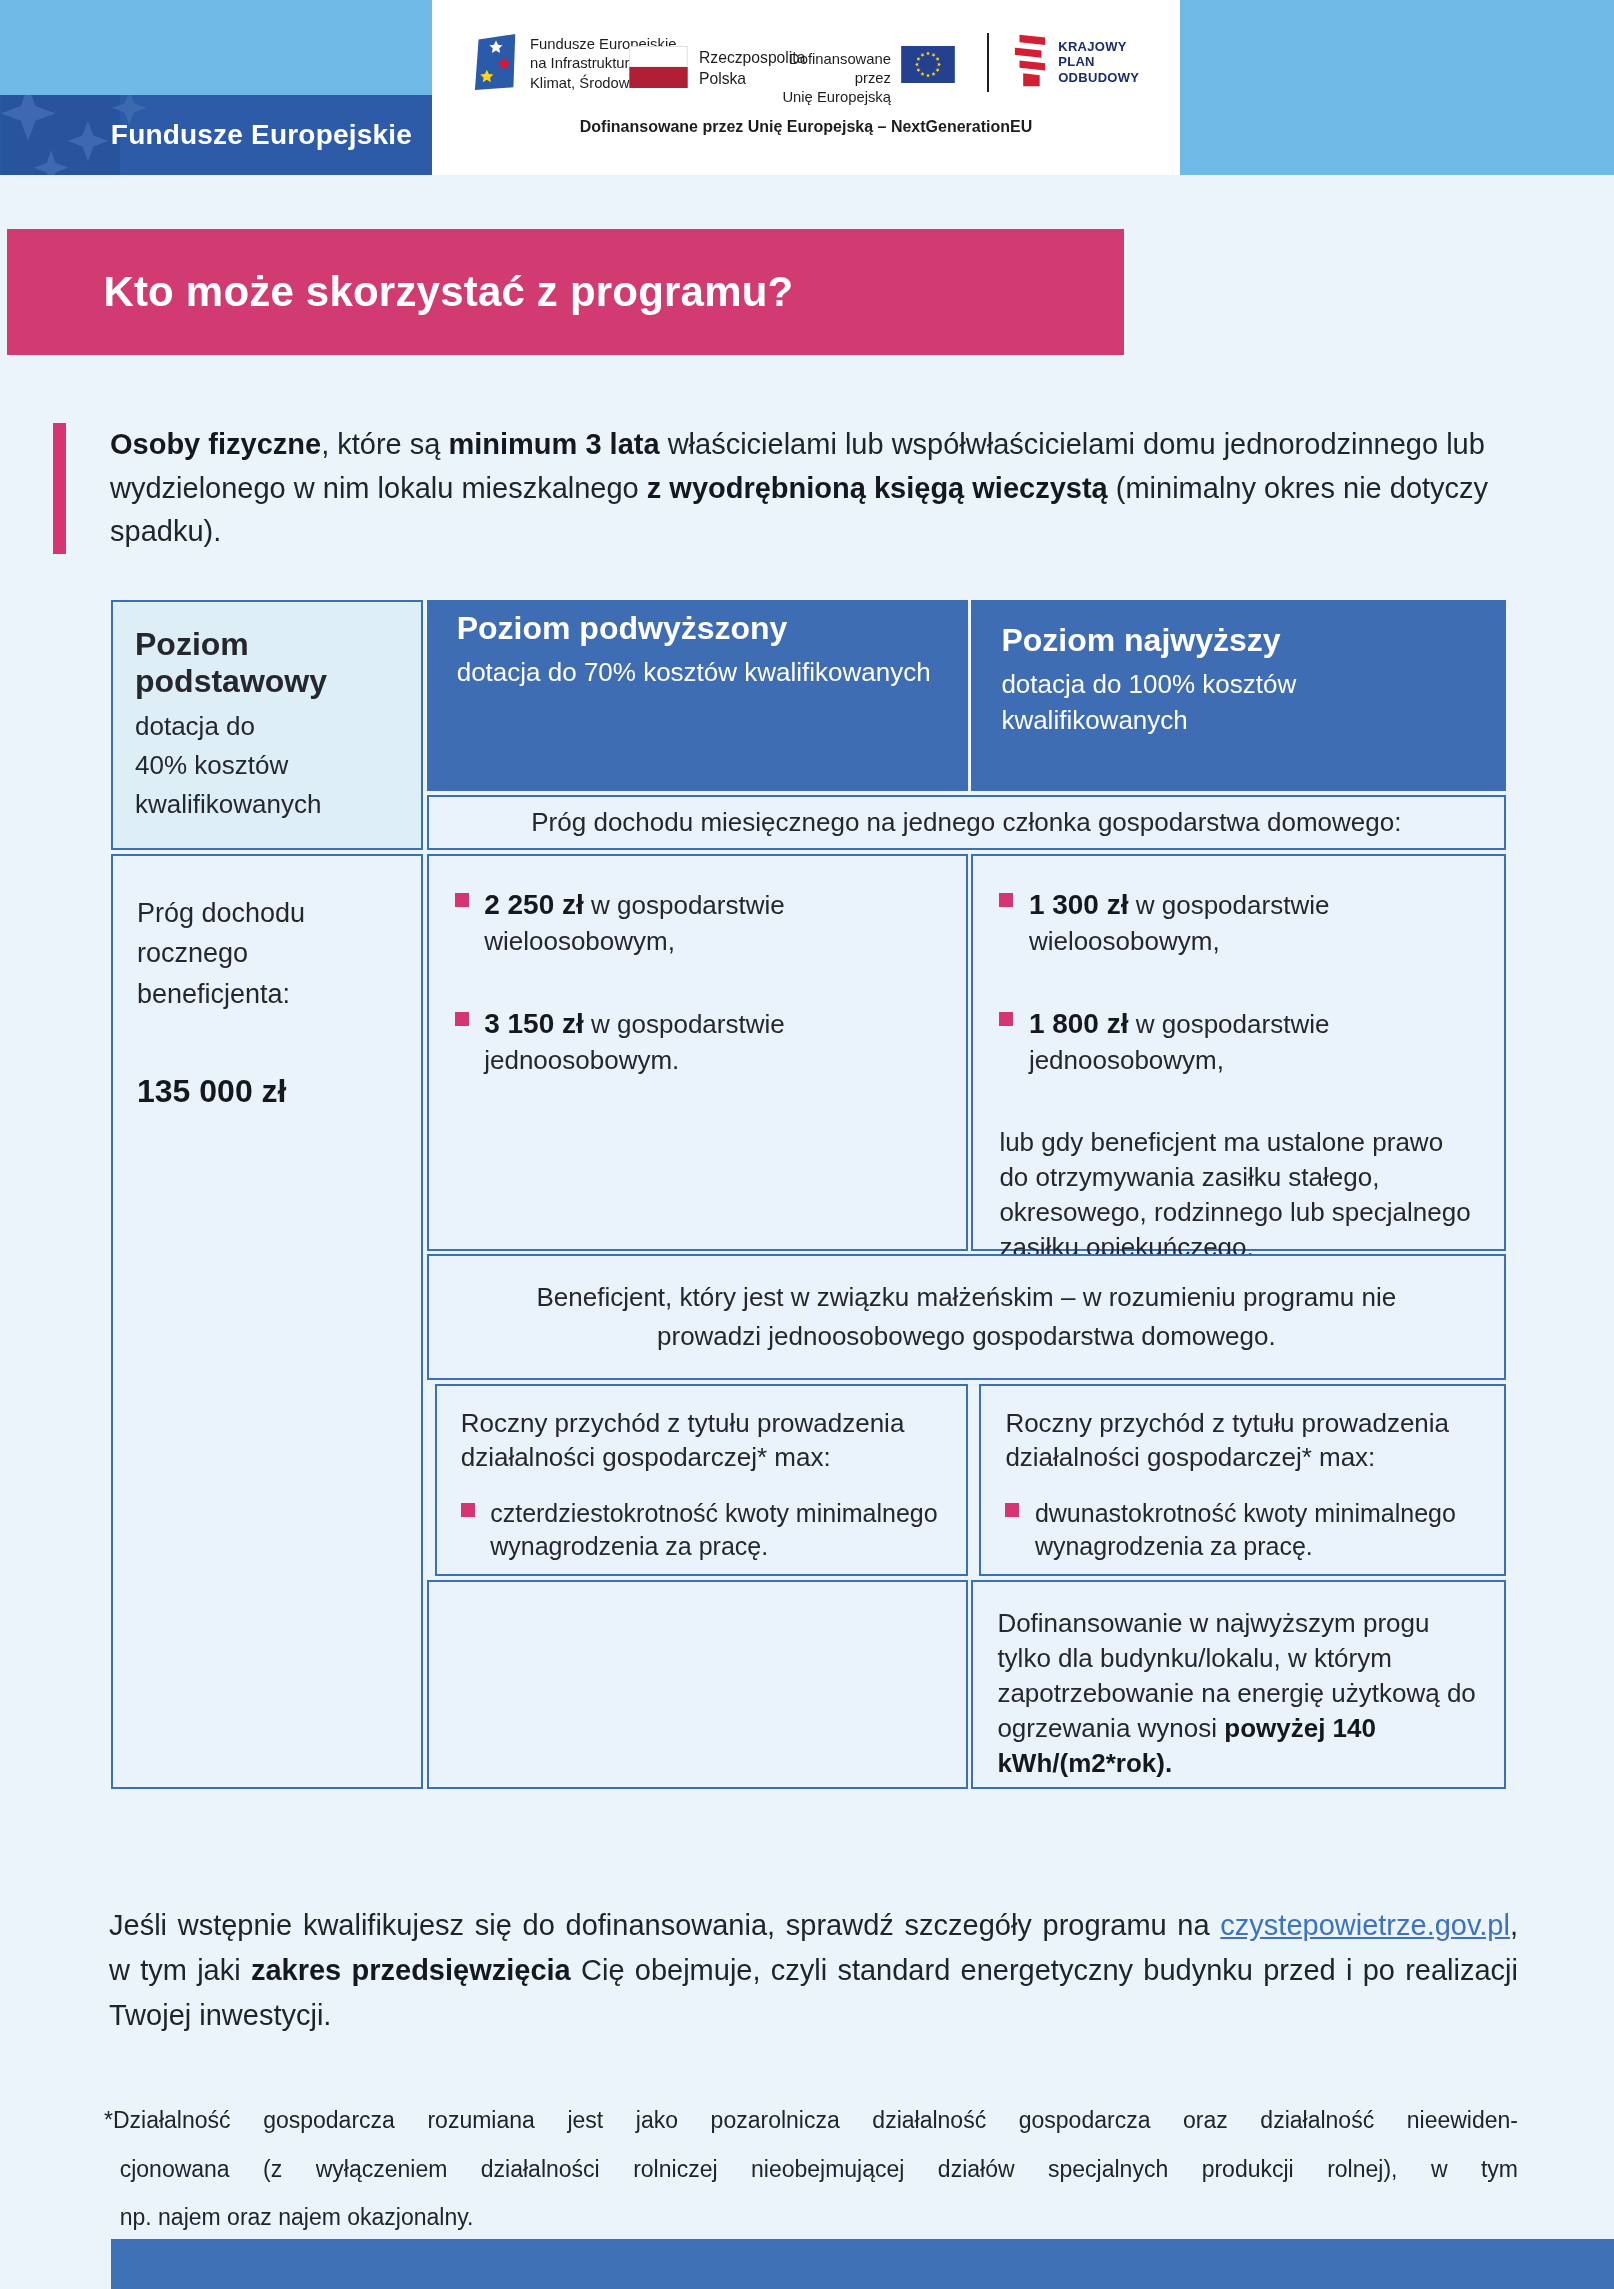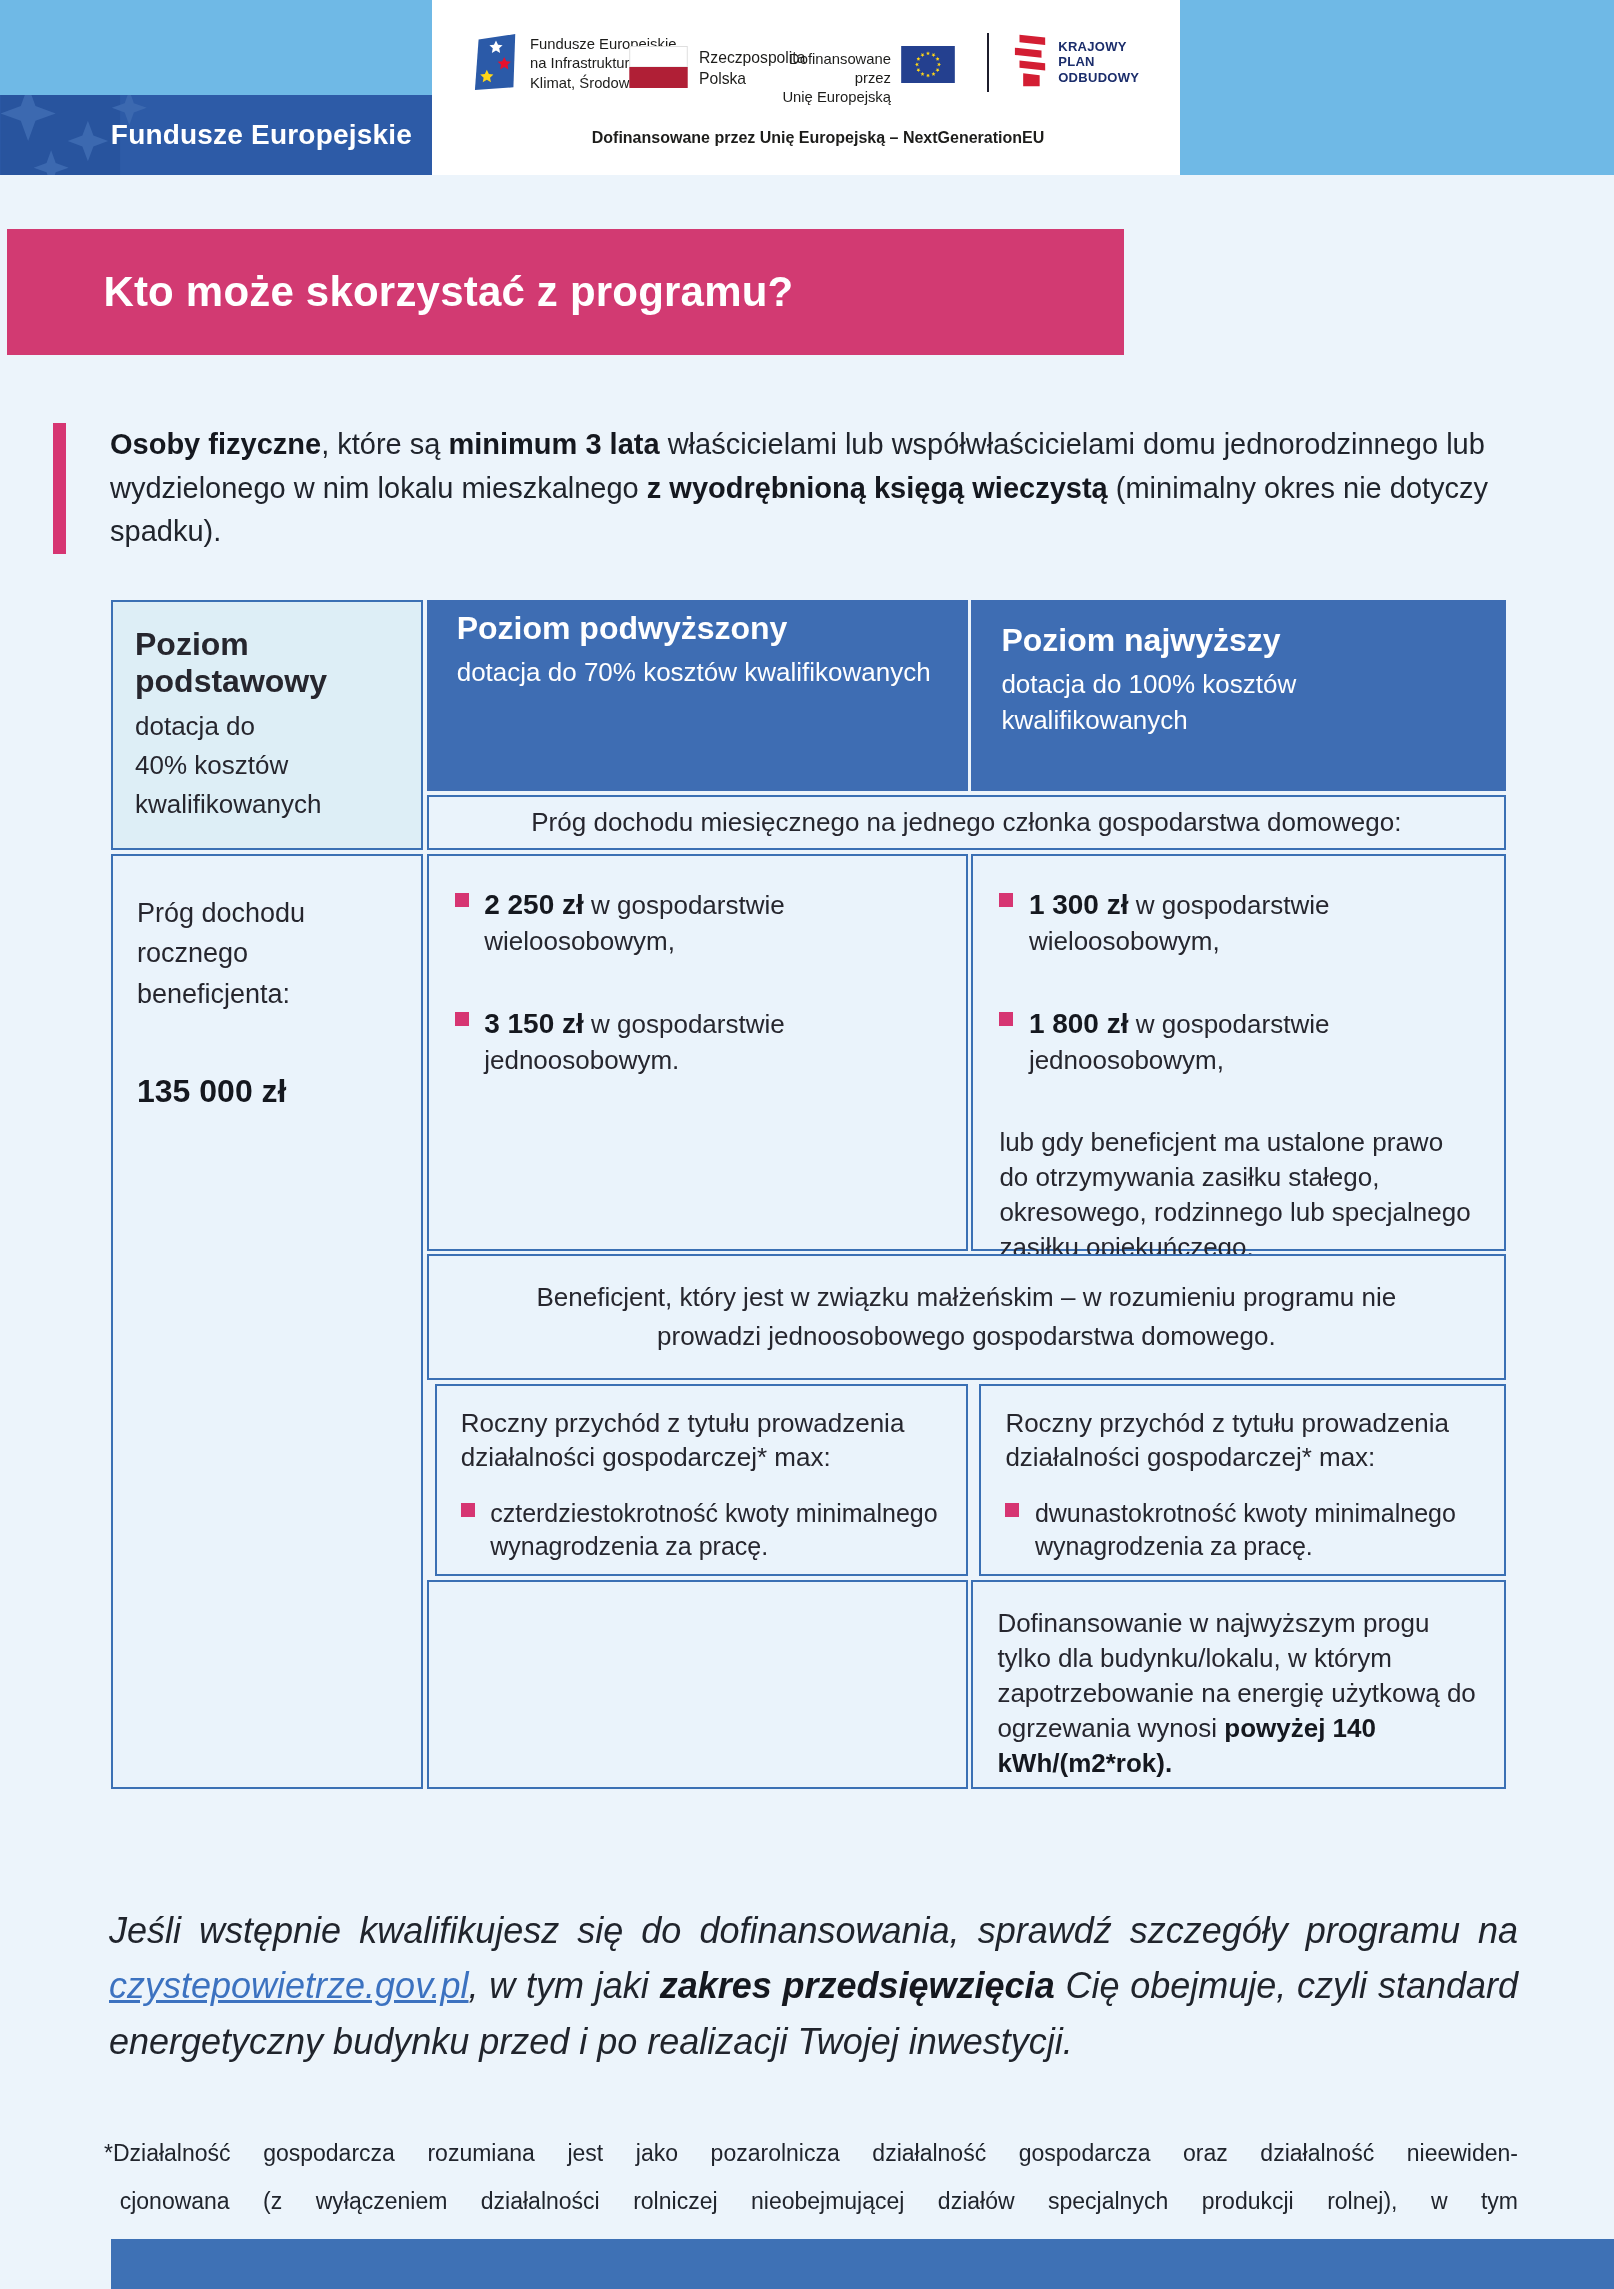--- a/index.html
+++ b/index.html
@@ -17,21 +17,21 @@
   .fe-group{left:42px;top:33px;}
   .fe-text{margin-left:12px;font-size:14.8px;line-height:1.3;color:#1d1d1b;}
   .pl-group{left:197px;top:46px;}
   .pl-text{margin-left:11px;font-size:15.7px;line-height:1.3;color:#1d1d1b;}
   .eu-text{position:absolute;left:343px;top:50px;width:116px;text-align:right;font-size:14.8px;line-height:1.3;color:#1d1d1b;}
   .eu-flag{position:absolute;left:469px;top:46px;}
   .logo-divider{position:absolute;left:555px;top:33px;width:1.8px;height:59px;background:#1c1c2b;}
   .kpo-group{left:580px;top:33px;}
   .kpo-text{margin-left:9.2px;font-size:13px;line-height:1.18;font-weight:700;color:#1b2d6b;letter-spacing:0.3px;}
   .kpo-text span{display:block;}
-  .subtitle{position:absolute;left:0;top:129px;width:748px;text-align:center;font-size:16px;font-weight:700;color:#1d1d1b;margin-left:12px;}
+  .subtitle{position:absolute;left:0;top:118px;width:748px;text-align:center;font-size:16px;font-weight:700;color:#1d1d1b;}
 
   
   .banner{margin:54px 0 0 7.4px;width:1117px;height:126px;background:#d23a72;display:flex;align-items:center;box-sizing:border-box;padding-left:96px;}
   .banner h1{margin:0;color:#ffffff;font-size:42px;font-weight:700;letter-spacing:0.2px;}
 
   
   .intro{margin:68px 96px 0 53px;border-left:13px solid #d63572;padding-left:44px;font-size:29px;line-height:1.5;color:#20242c;}
   .intro b{font-weight:700;color:#15181f;}
 
   
@@ -62,21 +62,21 @@
   .c-biz{padding:20px 24px 13px;font-size:26px;line-height:1.32;margin-left:8px;}
   .c-biz2{grid-column:2;grid-row:5;}
   .c-biz3{grid-column:3;grid-row:5;}
   .biz-label{margin-bottom:22px;}
   .c-biz .bullet{margin-bottom:0;font-size:25px;}
   .c-empty{grid-column:2;grid-row:6;}
   .c-energy{grid-column:3;grid-row:6;padding:24px 24px;font-size:26px;line-height:1.35;}
   .c-energy b{font-weight:700;color:#15181f;}
 
   
-  .outro{margin:114px 96px 0 109px;font-size:36px;line-height:1.55;color:#20242c;text-align:justify;font-style:italic;}
+  .outro{margin:114px 96px 0 109px;font-size:29px;line-height:1.55;color:#20242c;text-align:justify;}
   .outro a{color:#3c72c0;text-decoration:underline;}
   .outro b{font-weight:700;color:#15181f;}
   .footnote{margin:59px 96px 0 104px;font-size:23px;line-height:2.1;color:#20242c;}
   .fn-line{text-align:justify;text-align-last:justify;}
   .fn-line.indent{padding-left:15.7px;}
   .fn-line.last{text-align-last:left;}
 
   .bottom-bar{position:absolute;left:111px;right:0;bottom:0;height:51px;background:#3e71b5;}
 </style>
 </head>

